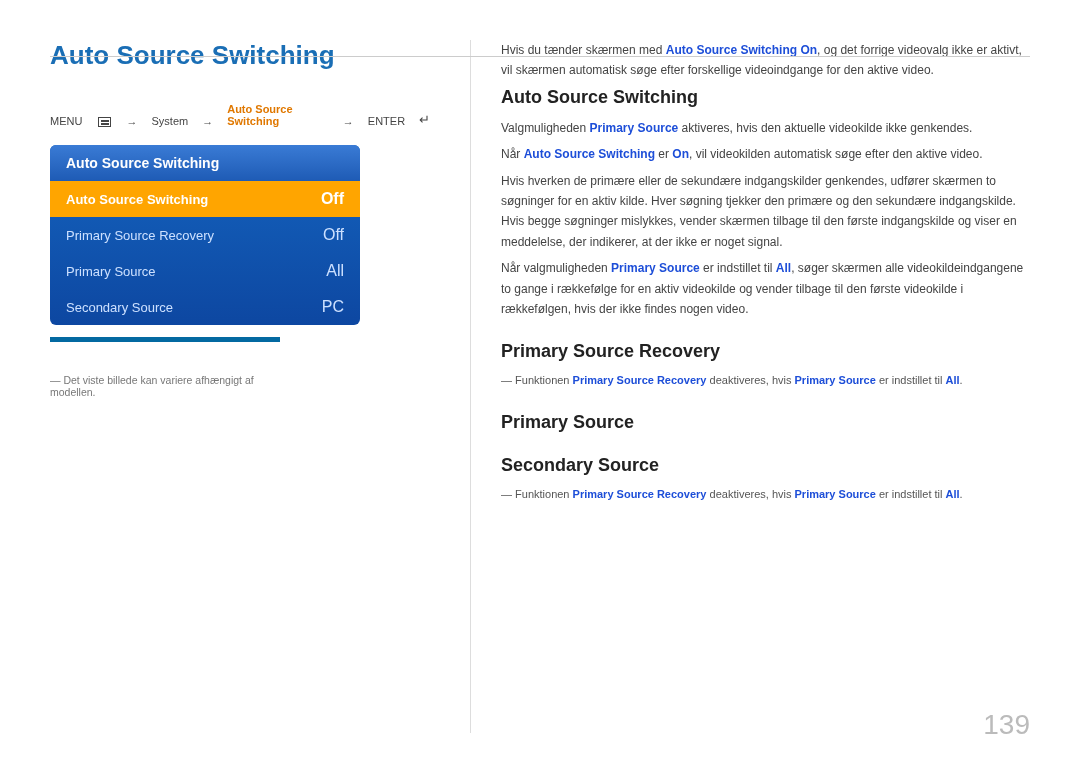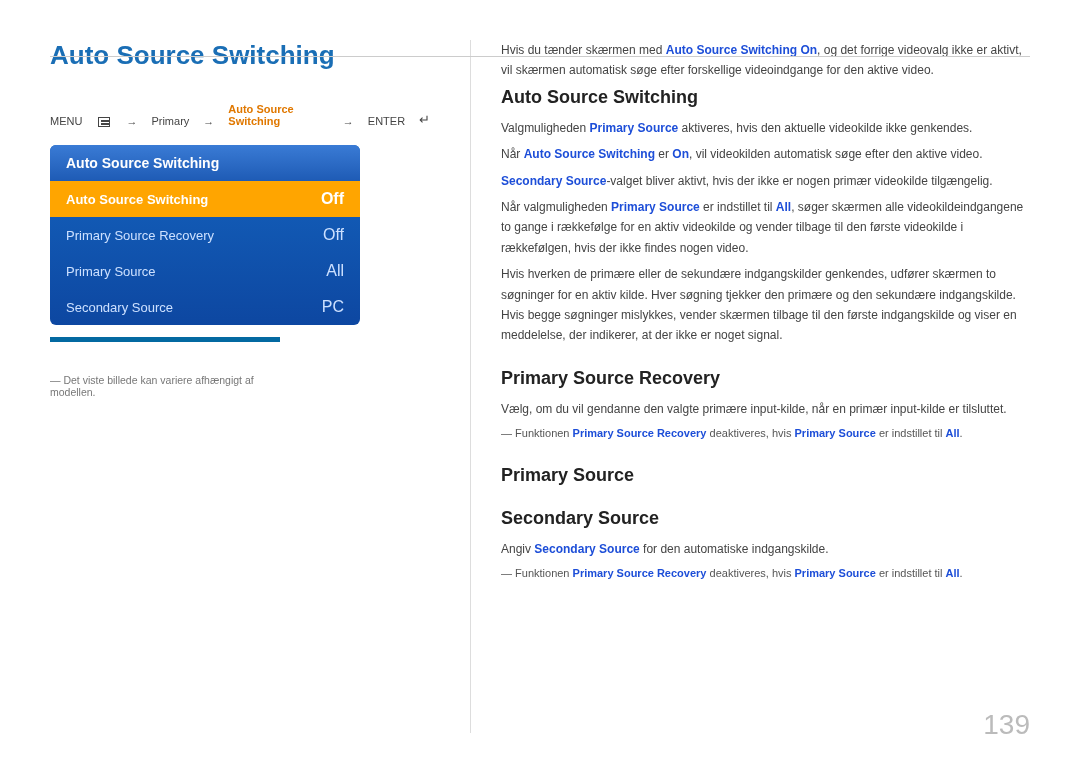--- a/index.html
+++ b/index.html
@@ -183,21 +183,21 @@
 
 <div class="page-container">
 
   <div class="left-column">
     <h1 class="page-title">Auto Source Switching</h1>
 
     <div class="menu-path">
       <span>MENU</span>
       <span class="menu-icon"></span>
       <span>→</span>
-      <span>Primary</span>
+      <span>System</span>
       <span>→</span>
       <span class="highlight-orange">Auto Source Switching</span>
       <span>→</span>
       <span>ENTER</span>
       <span class="enter-sym">↵</span>
     </div>
 
     <div class="menu-box">
       <div class="menu-box-header">Auto Source Switching</div>
       <div class="menu-item active">
@@ -231,49 +231,40 @@
 
     <div class="section">
       <h2 class="section-title">Auto Source Switching</h2>
       <p class="section-text">
         Valgmuligheden <span class="highlight-orange">Primary Source</span> aktiveres, hvis den aktuelle videokilde ikke genkendes.
       </p>
       <p class="section-text">
         Når <span class="highlight-orange">Auto Source Switching</span> er <span class="highlight-orange">On</span>, vil videokilden automatisk søge efter den aktive video.
       </p>
       <p class="section-text">
-        <span class="highlight-orange">Secondary Source</span>-valget bliver aktivt, hvis der ikke er nogen primær videokilde tilgængelig.
+        Hvis hverken de primære eller de sekundære indgangskilder genkendes, udfører skærmen to søgninger for en aktiv kilde. Hver søgning tjekker den primære og den sekundære indgangskilde. Hvis begge søgninger mislykkes, vender skærmen tilbage til den første indgangskilde og viser en meddelelse, der indikerer, at der ikke er noget signal.
       </p>
       <p class="section-text">
         Når valgmuligheden <span class="highlight-orange">Primary Source</span> er indstillet til <span class="highlight-orange">All</span>, søger skærmen alle videokildeindgangene to gange i rækkefølge for en aktiv videokilde og vender tilbage til den første videokilde i rækkefølgen, hvis der ikke findes nogen video.
       </p>
-      <p class="section-text">
-        Hvis hverken de primære eller de sekundære indgangskilder genkendes, udfører skærmen to søgninger for en aktiv kilde. Hver søgning tjekker den primære og den sekundære indgangskilde. Hvis begge søgninger mislykkes, vender skærmen tilbage til den første indgangskilde og viser en meddelelse, der indikerer, at der ikke er noget signal.
-      </p>
     </div>
 
     <div class="section">
       <h2 class="section-title">Primary Source Recovery</h2>
-      <p class="section-text">
-        Vælg, om du vil gendanne den valgte primære input-kilde, når en primær input-kilde er tilsluttet.
-      </p>
       <p class="note-line">
         Funktionen <span class="highlight-orange">Primary Source Recovery</span> deaktiveres, hvis <span class="highlight-orange">Primary Source</span> er indstillet til <span class="highlight-orange">All</span>.
       </p>
     </div>
 
     <div class="section">
       <h2 class="section-title">Primary Source</h2>
     </div>
 
     <div class="section">
       <h2 class="section-title">Secondary Source</h2>
-      <p class="section-text">
-        Angiv <span class="highlight-orange">Secondary Source</span> for den automatiske indgangskilde.
-      </p>
       <p class="note-line">
         Funktionen <span class="highlight-orange">Primary Source Recovery</span> deaktiveres, hvis <span class="highlight-orange">Primary Source</span> er indstillet til <span class="highlight-orange">All</span>.
       </p>
     </div>
   </div>
 </div>
 
 <div class="page-number">139</div>
 
 </body></html>

